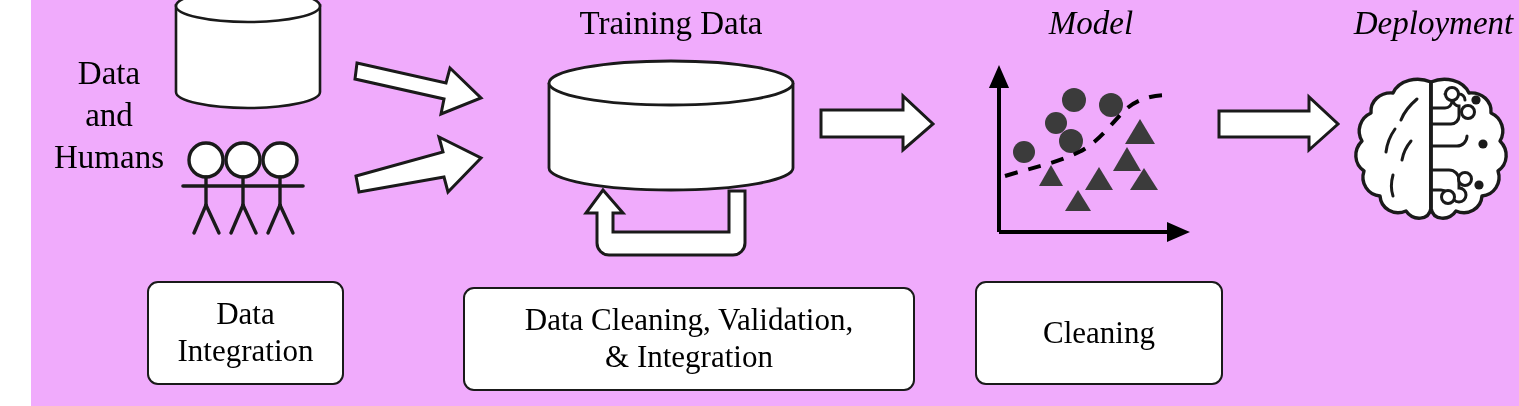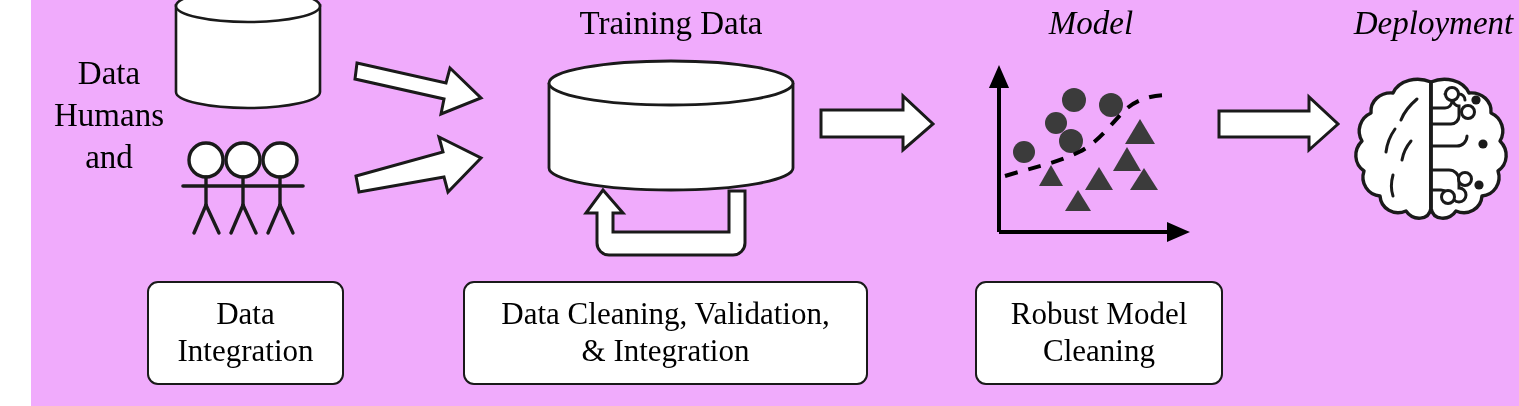--- a/index.html
+++ b/index.html
@@ -67,22 +67,22 @@
 <div id="canvas">
 
   <div class="stage-title" style="left:520px; top:6px; width:240px;">Training Data</div>
 
   <div class="stage-title" style="left:985px; top:6px; width:150px;font-style:italic;">Model</div>
 
   <div class="stage-title" style="left:1290px; top:6px; width:225px;font-style:italic;">Deployment</div>
 
   <div class="side-label" style="left:8px; top:52px; width:140px;">
     <div>Data</div>
+    <div>and</div>
     <div>Humans</div>
-    <div>and</div>
   </div>
 
   <svg class="layer" width="1519" height="406" viewBox="0 0 1519 406">
 
     <g fill="#ffffff" stroke="#1a1a1a" stroke-width="2.6">
       <path d="M145,4 L145,92 A72,16 0 0 0 289,92 L289,4"></path>
       <ellipse cx="217" cy="6" rx="72" ry="16"></ellipse>
     </g>
 
     <g stroke="#1a1a1a" stroke-width="3.4" fill="none" stroke-linecap="round">
@@ -219,27 +219,26 @@
     </g>
   </svg>
 
   <div class="caption-box" style="left:116px; top:281px; width:197px; height:104px;">
     <div>
       <span>Data</span>
       <span>Integration</span>
     </div>
   </div>
 
-  <div class="caption-box" style="left:432px; top:281px; width:405px; height:104px;align-items:center;">
+  <div class="caption-box" style="left:432px; top:287px; width:452px; height:104px;align-items:center;">
     <div>
       <span>Data Cleaning, Validation,</span>
       <span>&amp; Integration</span>
     </div>
   </div>
 
   <div class="caption-box" style="left:944px; top:281px; width:248px; height:104px;">
     <div>
-      <span>Robust Model</span>
       <span>Cleaning</span>
     </div>
   </div>
 
 </div>
 
 </body></html>

